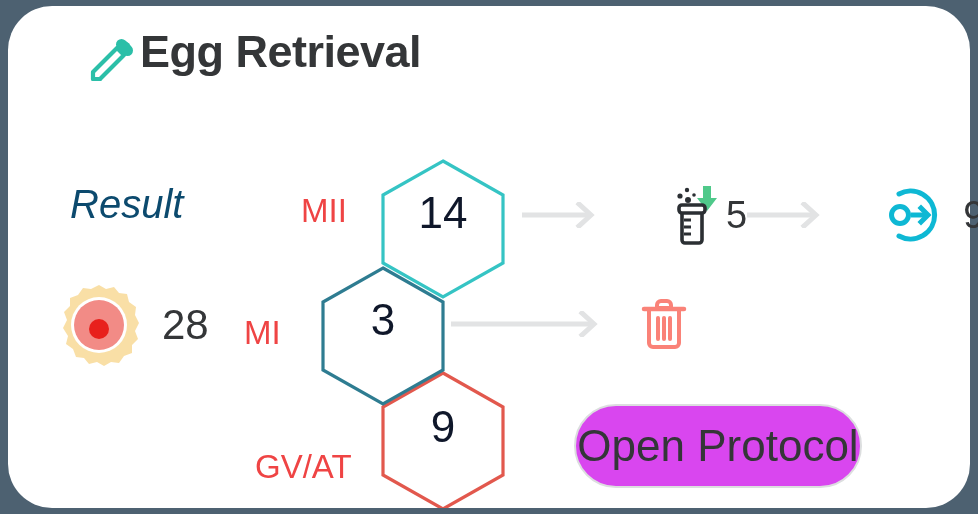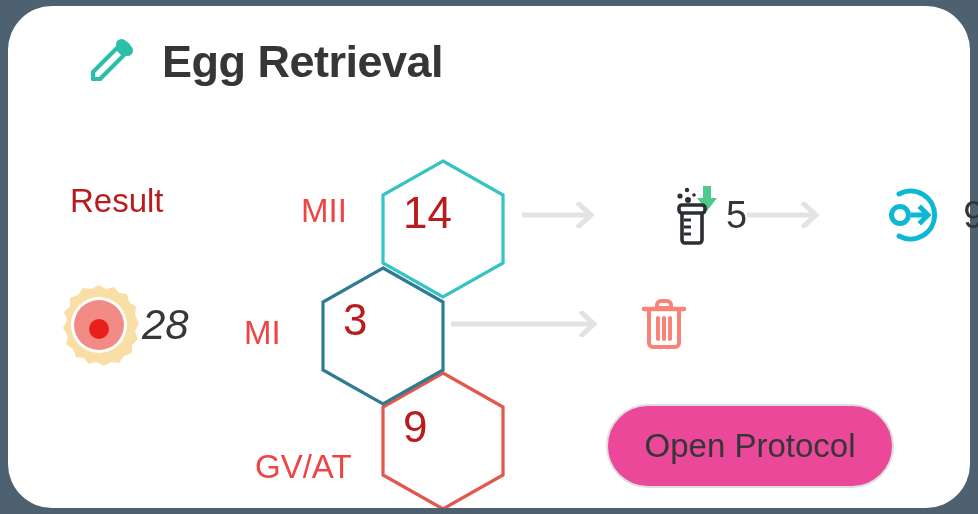--- a/index.html
+++ b/index.html
@@ -22,53 +22,52 @@
     background: #ffffff;
     border-radius: 44px;
   }
 
   
   #header {
     position: absolute;
     left: 76px;
     top: 20px;
     display: flex;
-    align-items: flex-end;
-    gap: 22px;
+    align-items: flex-start;
   }
   #pipette-icon {
     width: 56px;
     height: 56px;
     display: block;
     margin-top: 6px;
   }
   #title {
     font-size: 45px;
     font-weight: bold;
     color: #343638;
     letter-spacing: -0.5px;
     white-space: nowrap;
   }
 
   
   #result-label {
     position: absolute;
     left: 62px;
     top: 176px;
-    font-size: 33px;
-    color: #b91c1c;
+    font-size: 40px;
+    color: #0c4a6e;
+    font-style: italic;
   }
   #egg-row {
     position: absolute;
     left: 48px;
     top: 276px;
     display: flex;
     align-items: center;
-    gap: 0;
-    font-style: italic;
+    gap: 20px;
   }
   #egg-icon {
     width: 86px;
     height: 86px;
     display: block;
   }
   #egg-count {
     font-size: 42px;
     color: #343638;
     line-height: 1;
@@ -91,22 +90,23 @@
     color: #ef4444;
     white-space: nowrap;
   }
   #label-mii { left: 293px; top: 186px; }
   #label-mi  { left: 236px; top: 292px; margin-top: 16px; }
   #label-gvat{ left: 247px; top: 396px; margin-top: 46px; }
 
   .hex-value {
     position: absolute;
     font-size: 44px;
-    color: #b91c1c;
+    color: #0f172a;
     white-space: nowrap;
+    text-align: center;
   }
   #value-mii { left: 395px; top: 182px; width: 80px; }
   #value-mi  { left: 335px; top: 289px; width: 80px; }
   #value-gvat{ left: 395px; top: 396px; width: 80px; }
 
   
   .flow-arrow { display: block; }
 
   #flow-row-1 {
     position: absolute;
@@ -135,30 +135,30 @@
     left: 443px;
     top: 292px;
     display: flex;
     align-items: center;
   }
   #trash-icon { width: 46px; height: 52px; display: block; margin-left: 40px; }
 
   
   #open-protocol-button {
     position: absolute;
-    left: 598px;
+    left: 566px;
     top: 398px;
     width: 288px;
     height: 84px;
     border-radius: 42px;
     border: 2px solid #dcdedf;
-    background: #ec4899;
+    background: #d946ef;
     color: #343638;
     font-family: "Liberation Sans", sans-serif;
-    font-size: 33px;
+    font-size: 44px;
     cursor: pointer;
     padding: 0;
   }
 </style>
 </head>
 <body>
 
 <div id="card">
 
   <div id="header">

